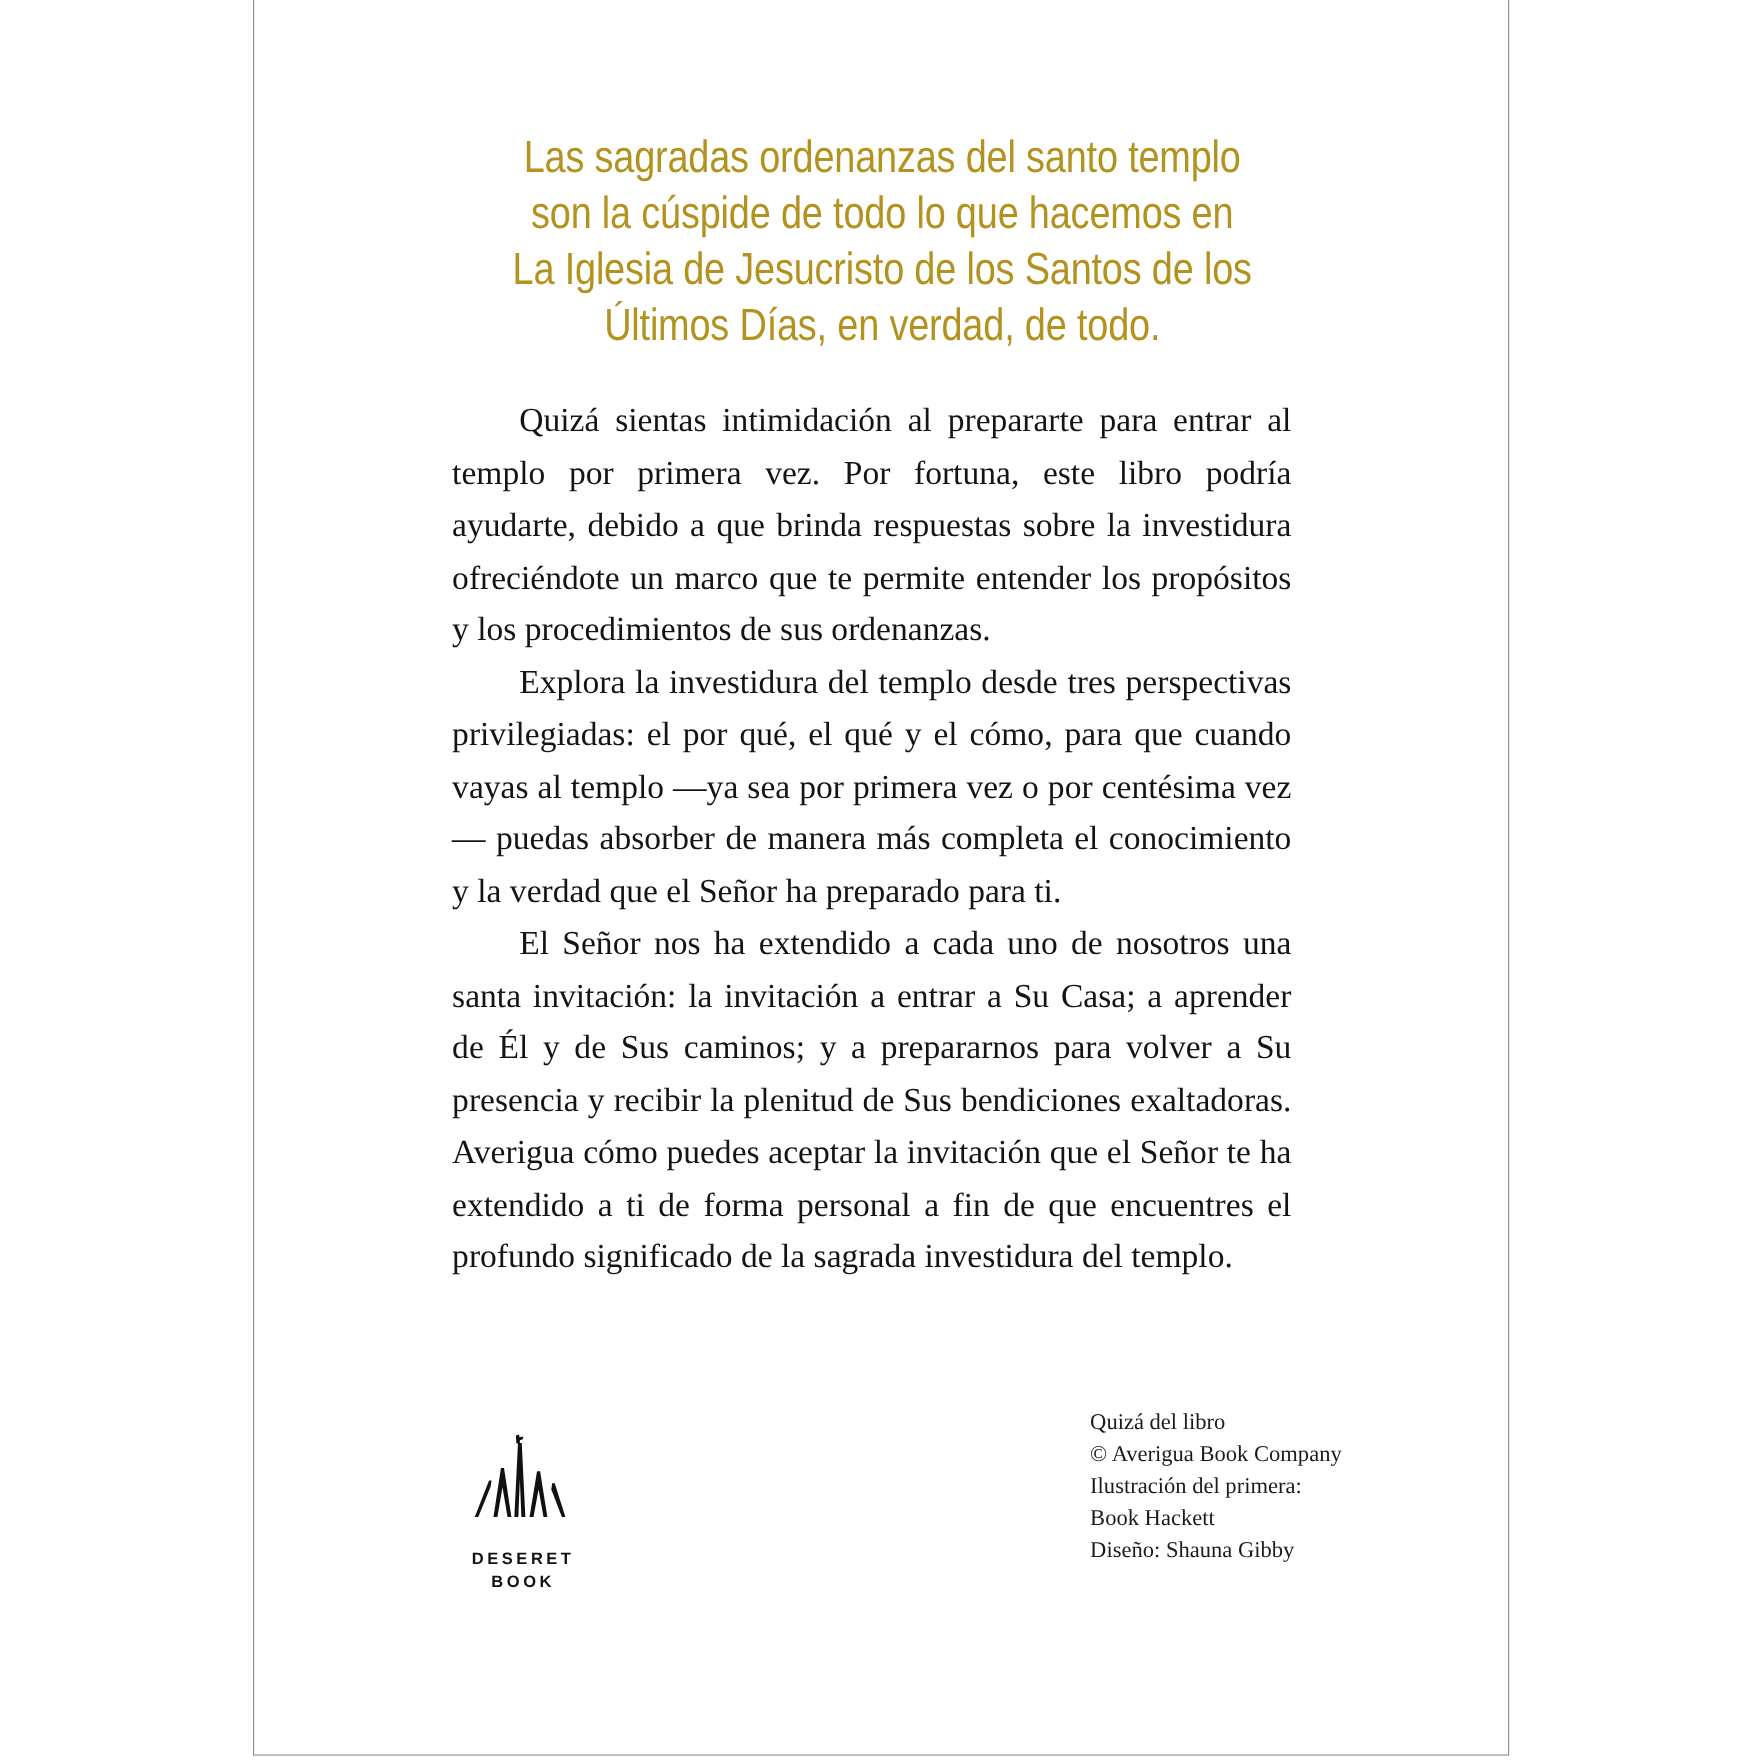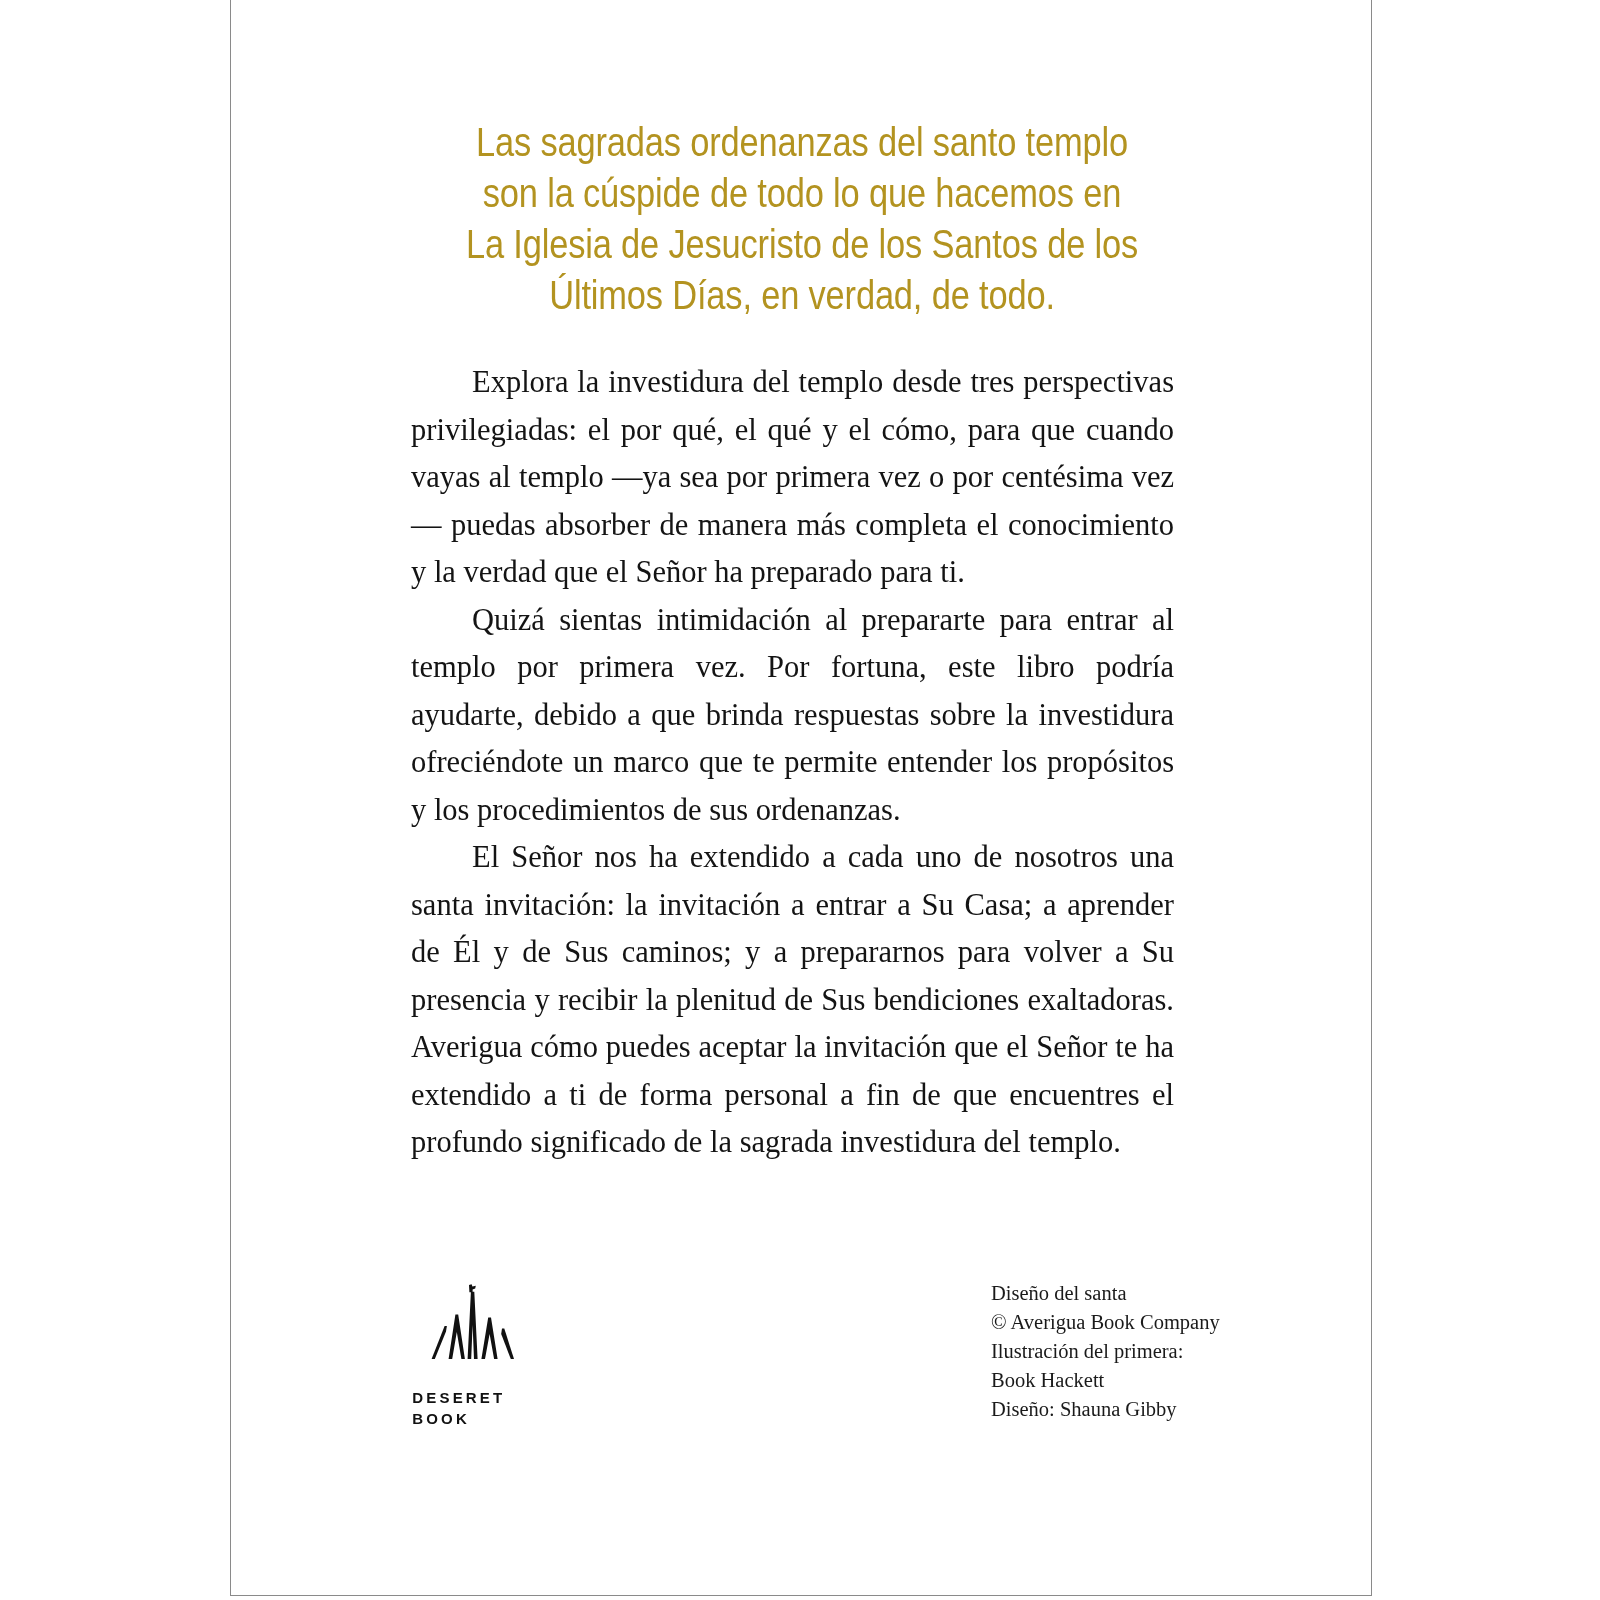--- a/index.html
+++ b/index.html
@@ -75,23 +75,23 @@
     left: 0;
     top: 1270px;
     width: 1142px;
     height: 190px;
   }
 
   
   #publisher-logo {
     position: absolute;
     left: 178px;
-    top: 12px;
+    top: 32px;
     width: 130px;
-    text-align: left;
+    text-align: center;
   }
   #publisher-logo .mark {
     display: block;
     width: 104px;
     height: 96px;
     margin: 0 auto 10px auto;
   }
   #publisher-logo .wordmark {
     display: block;
     font-family: "Liberation Sans", "DejaVu Sans", sans-serif;
@@ -125,22 +125,22 @@
 <div id="back-cover">
 
   <div id="headline">
     <span class="hl-line">Las sagradas ordenanzas del santo templo</span>
     <span class="hl-line">son la cúspide de todo lo que hacemos en</span>
     <span class="hl-line">La Iglesia de Jesucristo de los Santos de los</span>
     <span class="hl-line">Últimos Días, en verdad, de todo.</span>
   </div>
 
   <div id="body-copy">
+    <p>Quizá sientas intimidación al prepararte para entrar al templo por primera vez. Por fortuna, este libro podría ayudarte, debido a que brinda respuestas sobre la investidura ofreciéndote un marco que te permite entender los propósitos y los procedimientos de sus ordenanzas.</p>
     <p>Explora la investidura del templo desde tres perspectivas privilegiadas: el por qué, el qué y el cómo, para que cuando vayas al templo —ya sea por primera vez o por centésima vez— puedas absorber de manera más completa el conocimiento y la verdad que el Señor ha preparado para ti.</p>
-    <p>Quizá sientas intimidación al prepararte para entrar al templo por primera vez. Por fortuna, este libro podría ayudarte, debido a que brinda respuestas sobre la investidura ofreciéndote un marco que te permite entender los propósitos y los procedimientos de sus ordenanzas.</p>
     <p>El Señor nos ha extendido a cada uno de nosotros una santa invitación: la invitación a entrar a Su Casa; a aprender de Él y de Sus caminos; y a prepararnos para volver a Su presencia y recibir la plenitud de Sus bendiciones exaltadoras. Averigua cómo puedes aceptar la invitación que el Señor te ha extendido a ti de forma personal a fin de que encuentres el profundo significado de la sagrada investidura del templo.</p>
   </div>
 
   <div id="footer">
 
     <div id="publisher-logo">
       <span class="mark">
         <svg viewBox="0 0 104 96" width="104" height="96" aria-hidden="true">
           <g fill="#111111">
 
@@ -156,21 +156,21 @@
 
             <path d="M80.0 47.5 L82.3 47.5 L92.0 78.0 L88.8 78.0 L79.2 53.0 Z"></path>
           </g>
         </svg>
       </span>
       <span class="wordmark">DESERET</span>
       <span class="wordmark">BOOK</span>
     </div>
 
     <div id="credits">
-      <span class="credit-line">Diseño del santa</span>
+      <span class="credit-line">Quizá del libro</span>
       <span class="credit-line">© Averigua Book Company</span>
       <span class="credit-line">Ilustración del primera:</span>
       <span class="credit-line">Book Hackett</span>
       <span class="credit-line">Diseño: Shauna Gibby</span>
     </div>
 
   </div>
 </div>
 
 </body></html>

